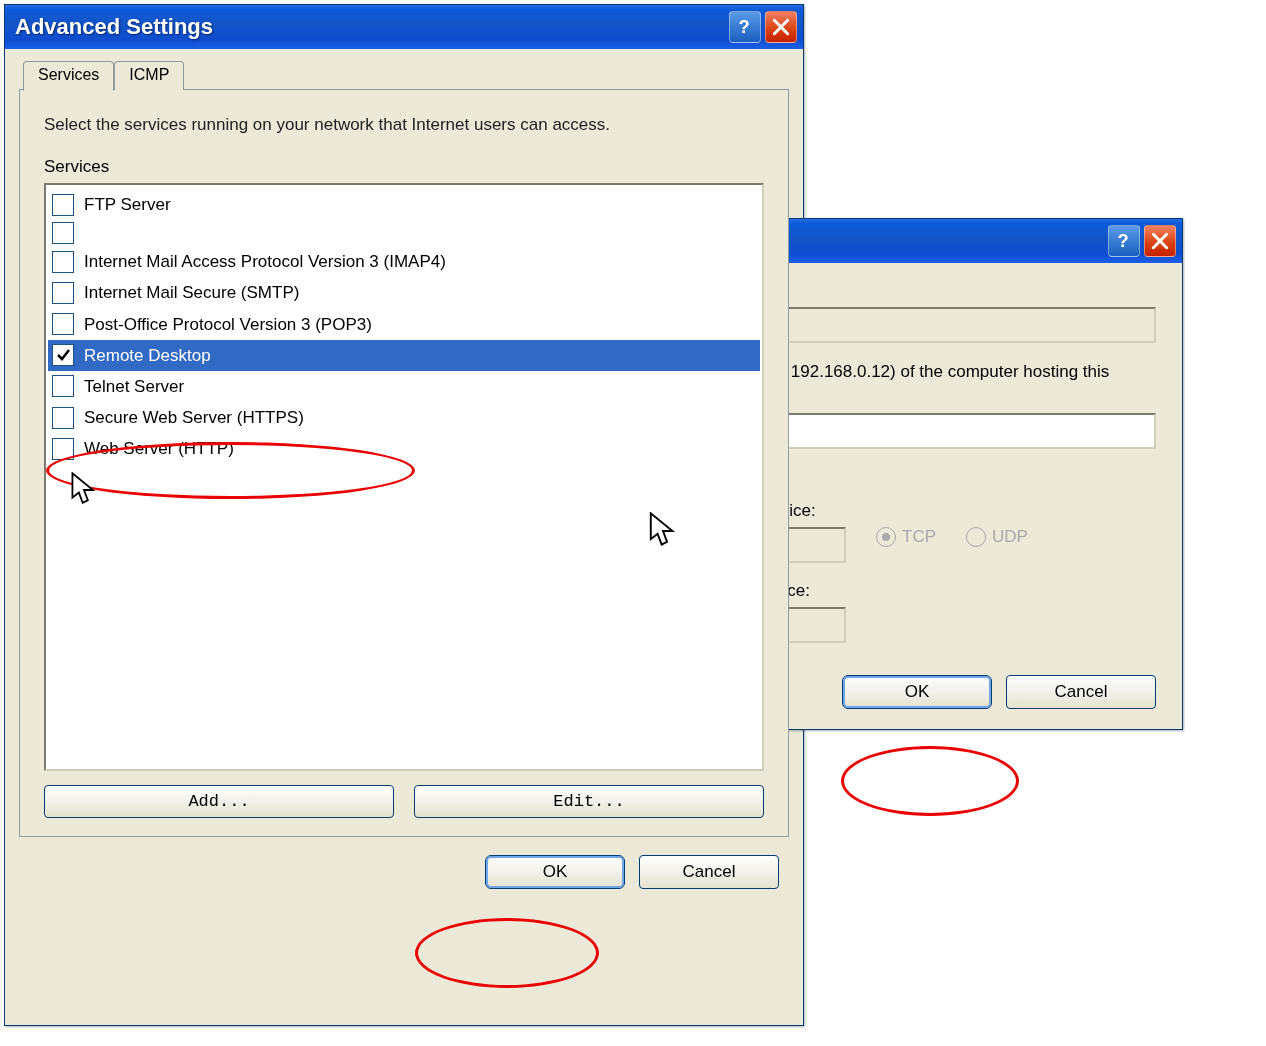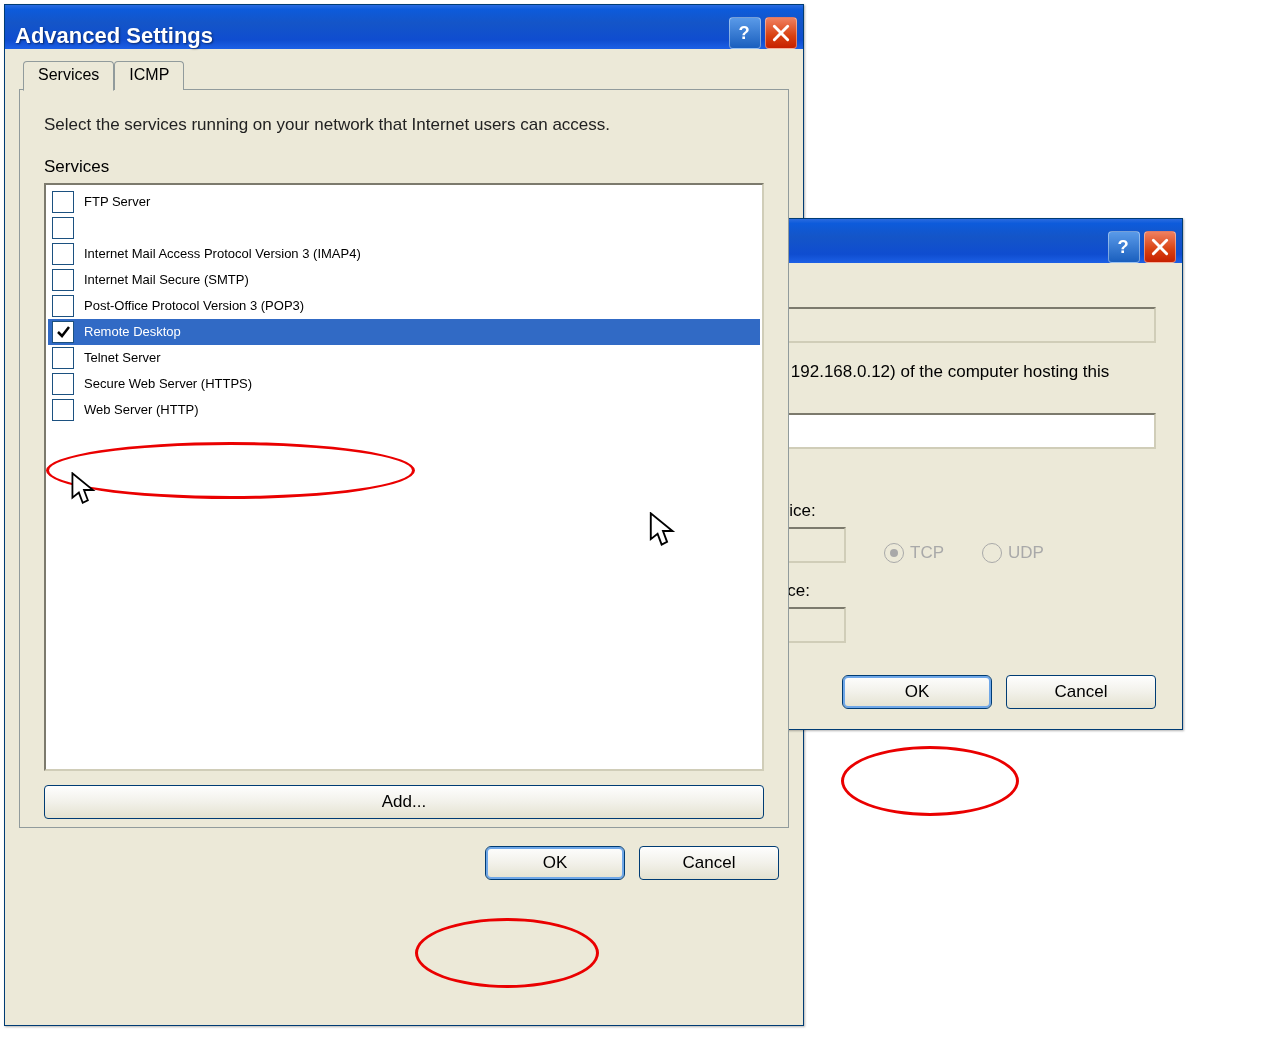--- a/index.html
+++ b/index.html
@@ -19,21 +19,21 @@
     position: absolute;
     border: 1px solid #003c74;
     background: #ece9d8;
     box-shadow: 1px 1px 2px rgba(0,0,0,0.3);
   }
   .titlebar {
     height: 44px;
     background: linear-gradient(to bottom, #2a6bdf 0%, #0d5bdb 10%, #1455c8 40%, #0f4dd0 80%, #1c60e6 100%);
     color: white;
     display: flex;
-    align-items: flex-end;
+    align-items: center;
     padding: 0 6px 0 10px;
     box-sizing: border-box;
   }
   .titlebar .title {
     flex: 1;
     font-weight: bold;
     font-size: 22px;
     text-shadow: 1px 1px 2px rgba(0,0,0,0.5);
   }
   .titlebar .btn {
@@ -78,21 +78,21 @@
     background: #ece9d8;
     z-index: 3;
     margin-bottom: -1px;
     border-bottom: 1px solid #ece9d8;
   }
   .tabpane {
     position: relative;
     border: 1px solid #919b9c;
     background: #ece9d8;
     margin: 9px 10px 0 10px;
-    padding: 24px 24px 8px 24px;
+    padding: 24px 24px 18px 24px;
     z-index: 1;
     margin-top: -1px;
   }
 
   .desc-text {
     font-size: 17px;
     color: #222;
     margin-bottom: 20px;
     line-height: 1.35;
   }
@@ -105,21 +105,21 @@
     background: white;
     border: 2px inset #d0cdb8;
     height: 576px;
     padding: 4px 2px;
     overflow: hidden;
   }
   .list-item {
     display: flex;
     align-items: center;
     padding: 2px 6px 2px 4px;
-    font-size: 13px;
+    font-size: 17px;
     line-height: 1.6;
     gap: 10px;
   }
   .list-item.selected {
     background: #316ac5;
     color: white;
   }
   .chk {
     width: 20px;
     height: 20px;
@@ -130,20 +130,21 @@
     justify-content: center;
     flex-shrink: 0;
     color: black;
   }
   .chk svg { width: 16px; height: 16px; }
 
   .btn-row {
     display: flex;
     gap: 20px;
     margin-top: 14px;
+    font-family: Liberation Mono, monospace;
   }
   button.xp {
     font-family: inherit;
     font-size: 17px;
     background: linear-gradient(to bottom, #fefefe 0%, #f2f1ea 50%, #e4e2d0 100%);
     border: 1px solid #003c74;
     border-radius: 4px;
     padding: 6px 0;
     min-width: 140px;
     cursor: pointer;
@@ -196,22 +197,22 @@
     top: 7px; left: 9px;
     font-size: 17px;
     background: #316ac5;
     color: white;
     padding: 0 1px;
     pointer-events: none;
   }
 
   .portrow {
     display: flex;
-    align-items: flex-end;
-    gap: 38px;
+    align-items: flex-start;
+    gap: 30px;
   }
   .portrow input.xp-text { width: 310px; }
   .radio {
     display: inline-flex;
     align-items: center;
     gap: 6px;
     font-size: 17px;
     color: #a9a9a9;
   }
   .radio .dot {
@@ -308,20 +309,21 @@
             <span>Secure Web Server (HTTPS)</span>
           </div>
           <div class="list-item">
             <span class="chk"></span>
             <span>Web Server (HTTP)</span>
           </div>
         </div>
 
       <div class="btn-row">
         <button class="xp" style="flex:1">Add...</button>
+        <button class="xp" style="flex:1">Edit...</button>
       </div>
     </div>
 
     <div class="bottom-buttons">
       <button class="xp highlighted" style="min-width:140px">OK</button>
       <button class="xp" style="min-width:140px">Cancel</button>
     </div>
   </div>
 </div>
 

